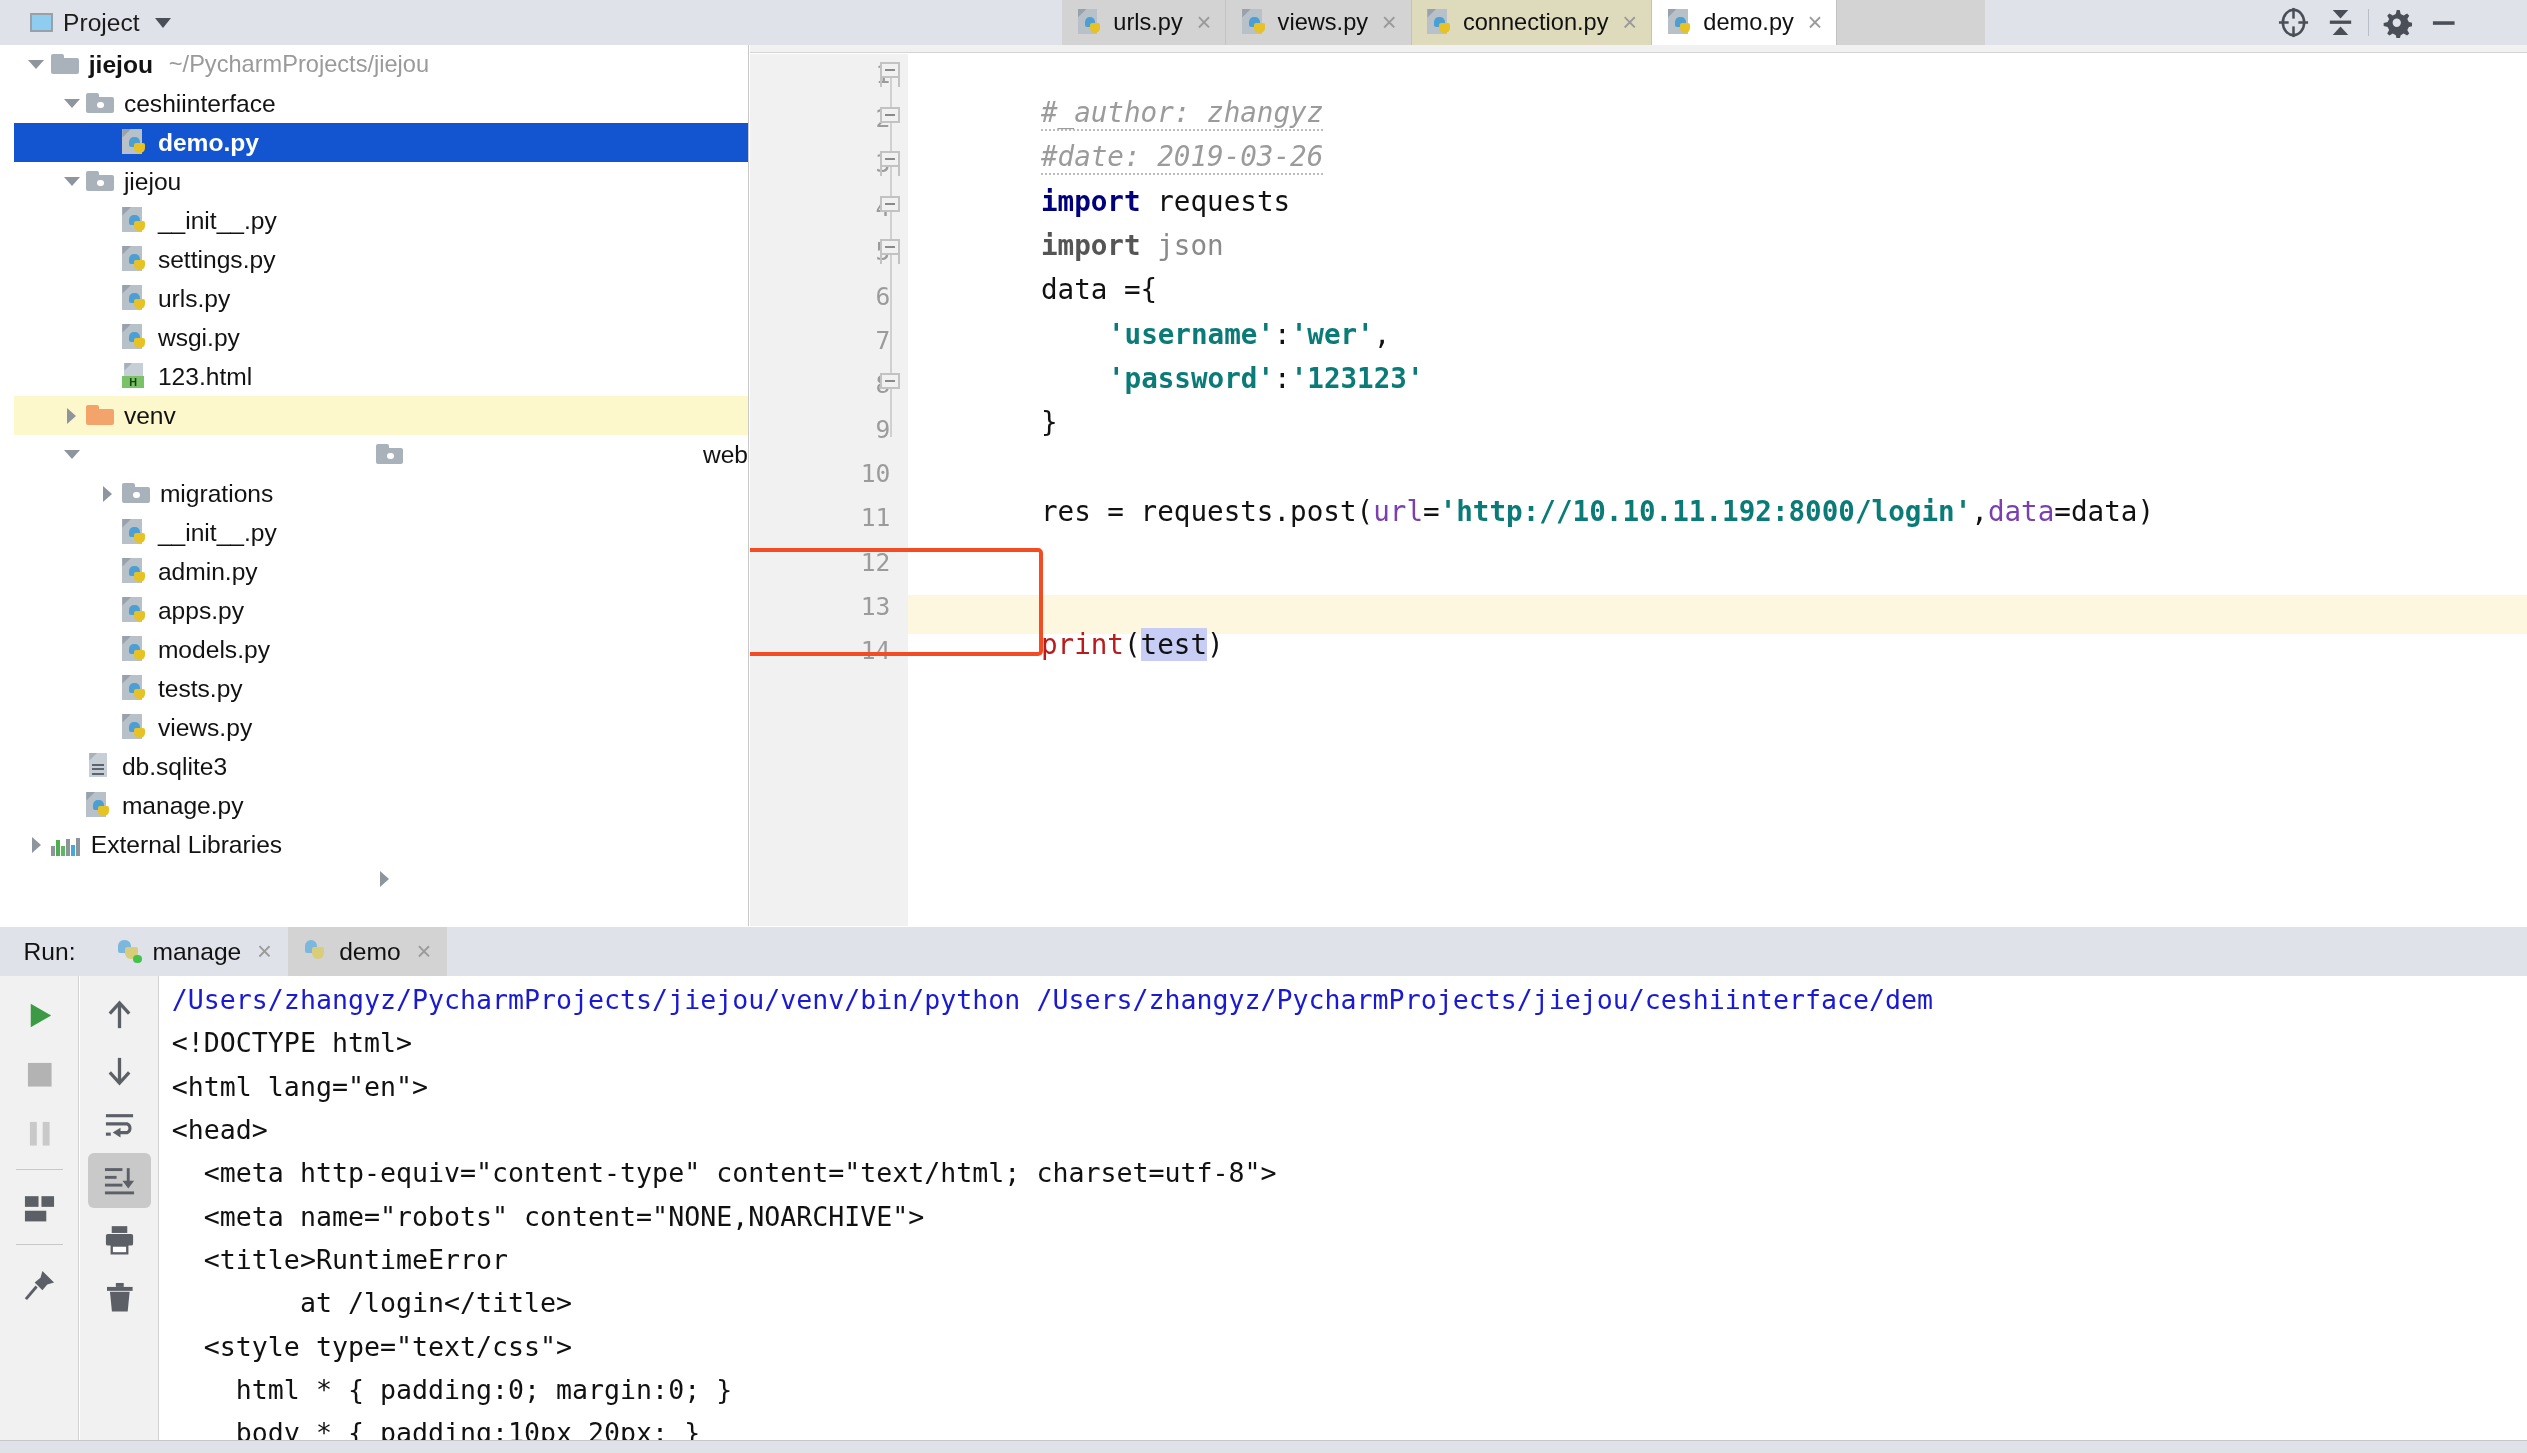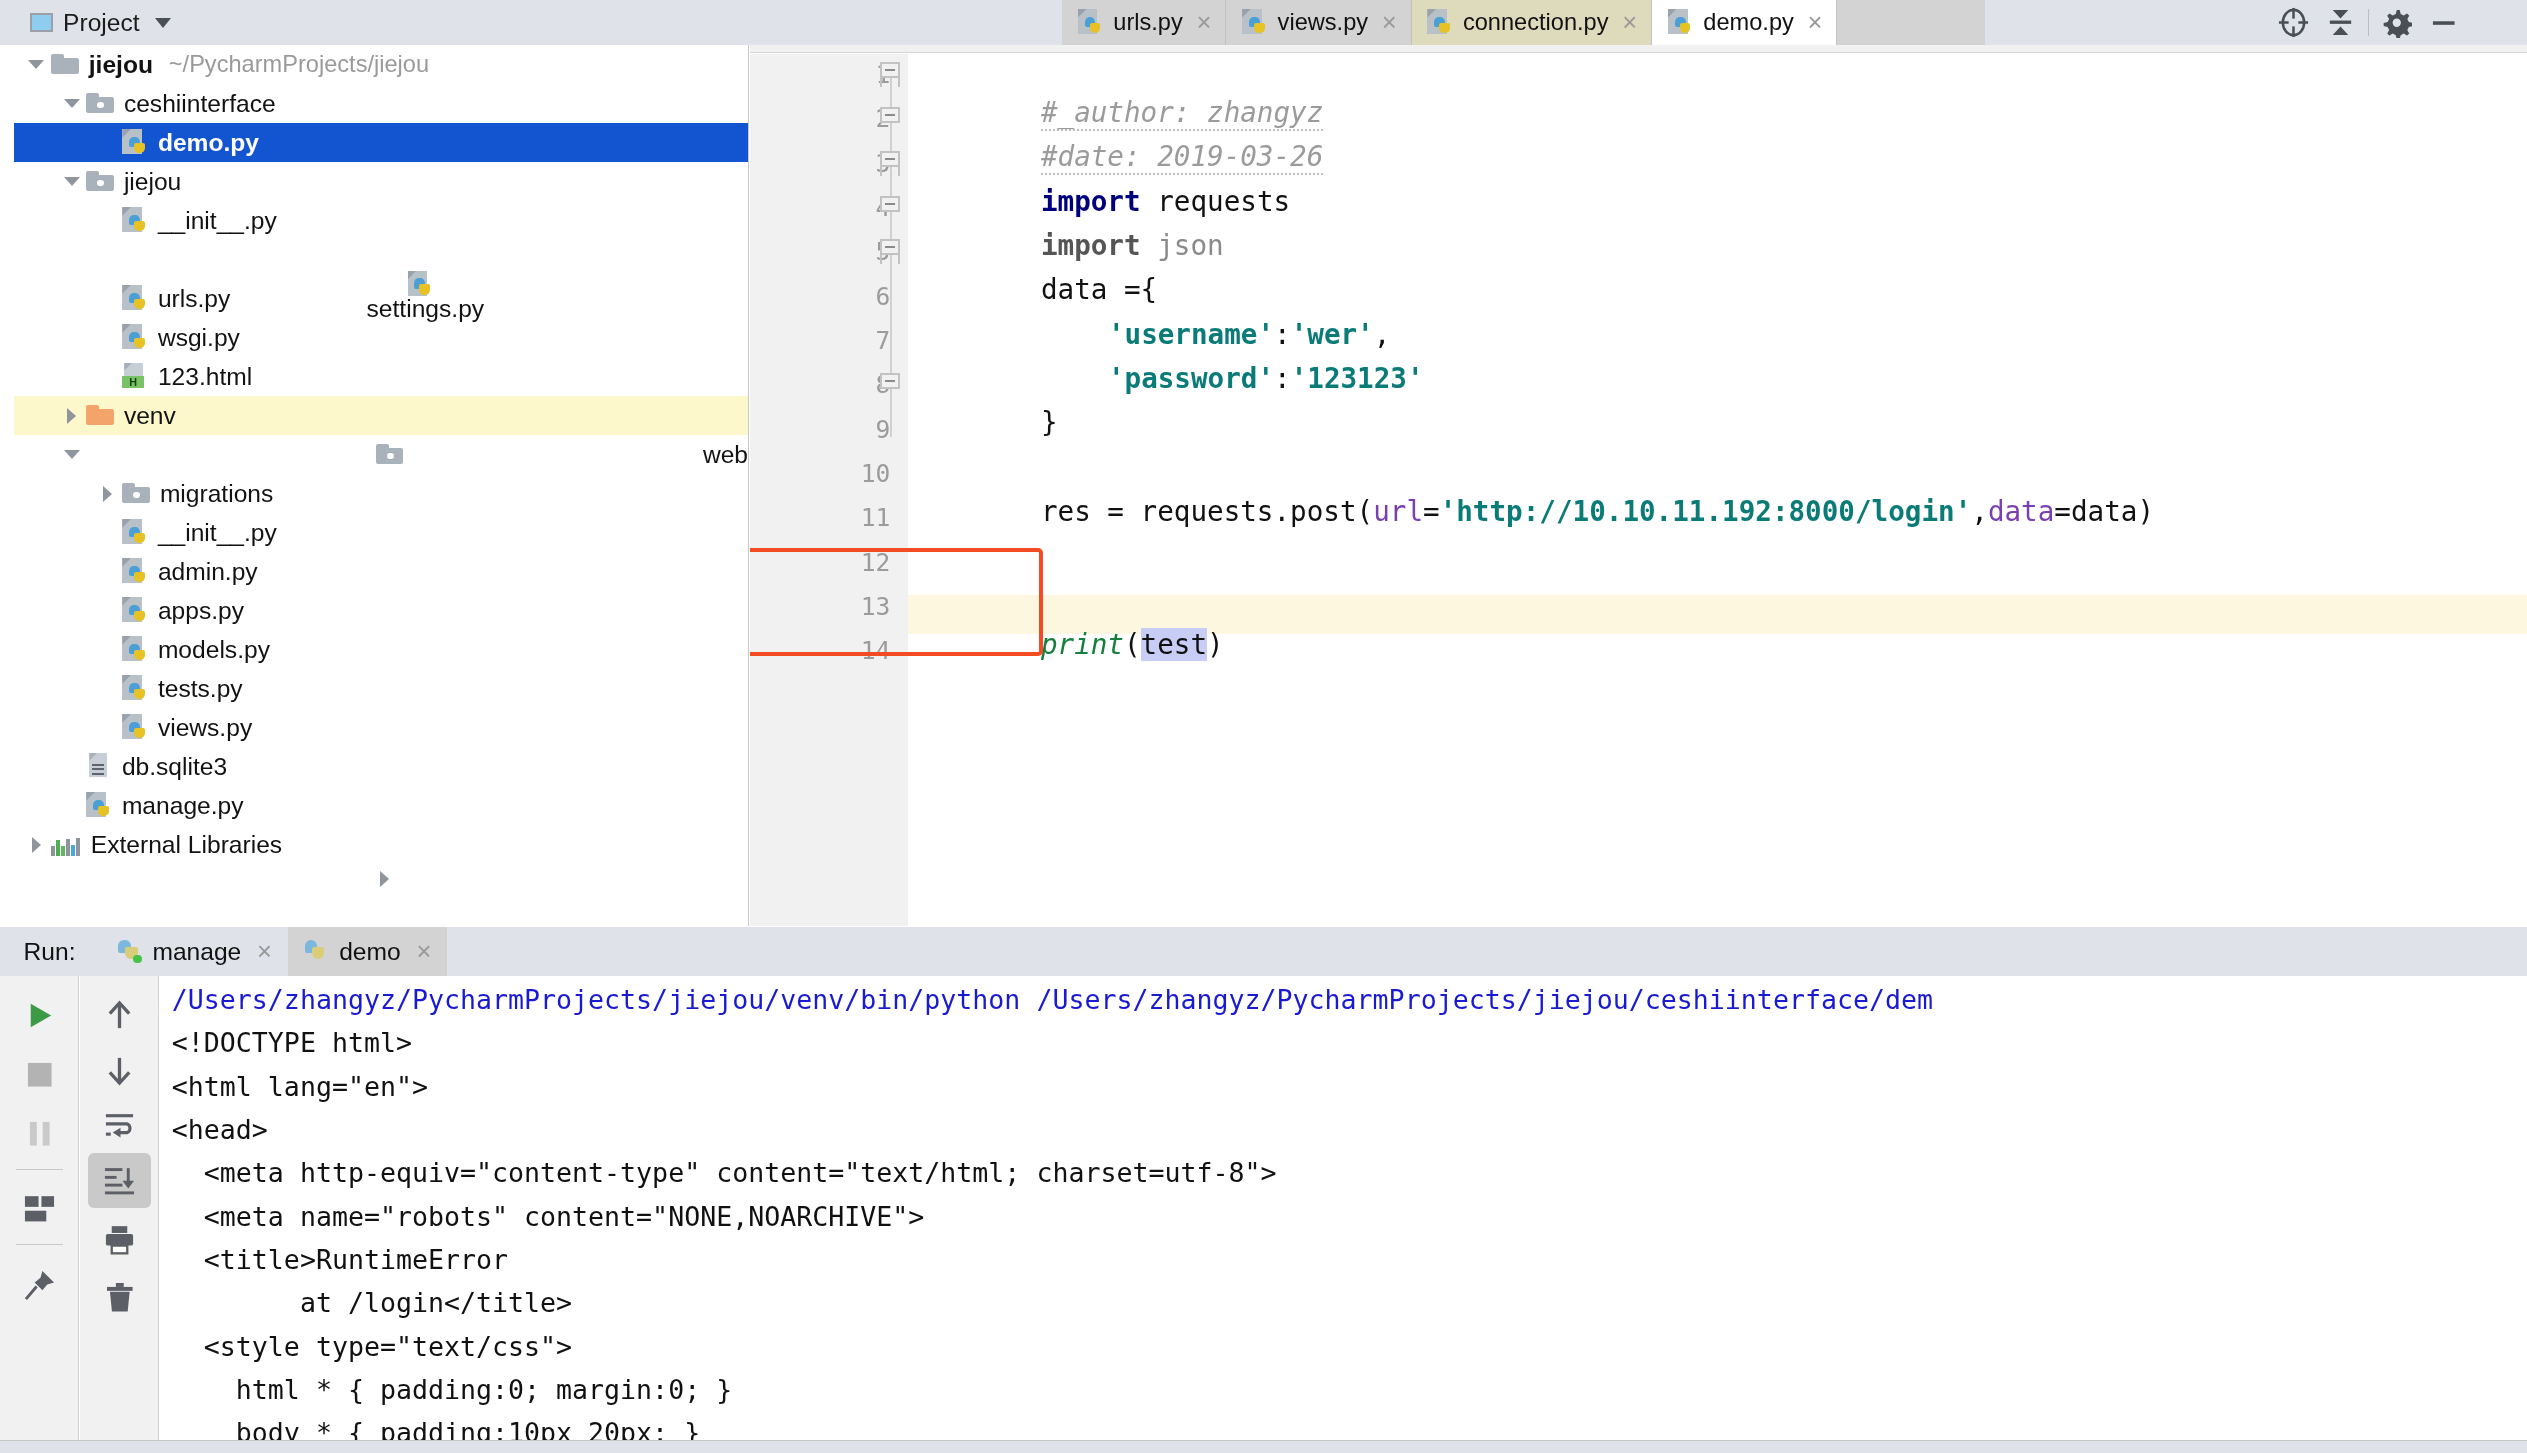--- a/index.html
+++ b/index.html
@@ -167,21 +167,21 @@
   }
   .cline { position:absolute; left:0; white-space:pre; height:39px; line-height:39px; }
   .hl-row { position:absolute; left:0; right:0; height:39px; background:#fdf7e0; }
   .c-com { color:#9b9b9b; font-style:italic; }
   .c-kw  { color:#00007c; font-weight:bold; }
   .c-kw2 { color:#555; font-weight:bold; }
   .c-plain { color:#111; }
   .c-dim { color:#8a8a8a; }
   .c-str { color:#0b7b78; font-weight:bold; }
   .c-param { color:#7a3fb0; }
-  .c-fn { color:#15803d;font-style:italic; }
+  .c-fn { color:#b91c1c; }
   .pink-hl { background:#f8dff6; }
   .blue-hl { background:#c7cdf4; }
   .squig {
     border-bottom: 2px dotted #bdbdbd;
   }
 
   
   .redbox { position:absolute; border:4.9px solid #f34b22; border-radius:4.9px; pointer-events:none; }
 
   
@@ -368,21 +368,21 @@
         <div class="row" style="padding-left: 79px;">
           <span class="arrow"></span>
           <span class="pyicon">
             <span class="page"></span>
             <span class="fold"></span>
             <span class="snake-b"></span>
             <span class="snake-y"></span>
           </span>
           <span class="lbl">__init__.py</span>
         </div>
-        <div class="row" style="padding-left: 79px; flex-direction: column;">
+        <div class="row" style="padding-left: 79px;">
           <span class="arrow"></span>
           <span class="pyicon">
             <span class="page"></span>
             <span class="fold"></span>
             <span class="snake-b"></span>
             <span class="snake-y"></span>
           </span>
           <span class="lbl">settings.py</span>
         </div>
         <div class="row" style="padding-left: 79px;">

